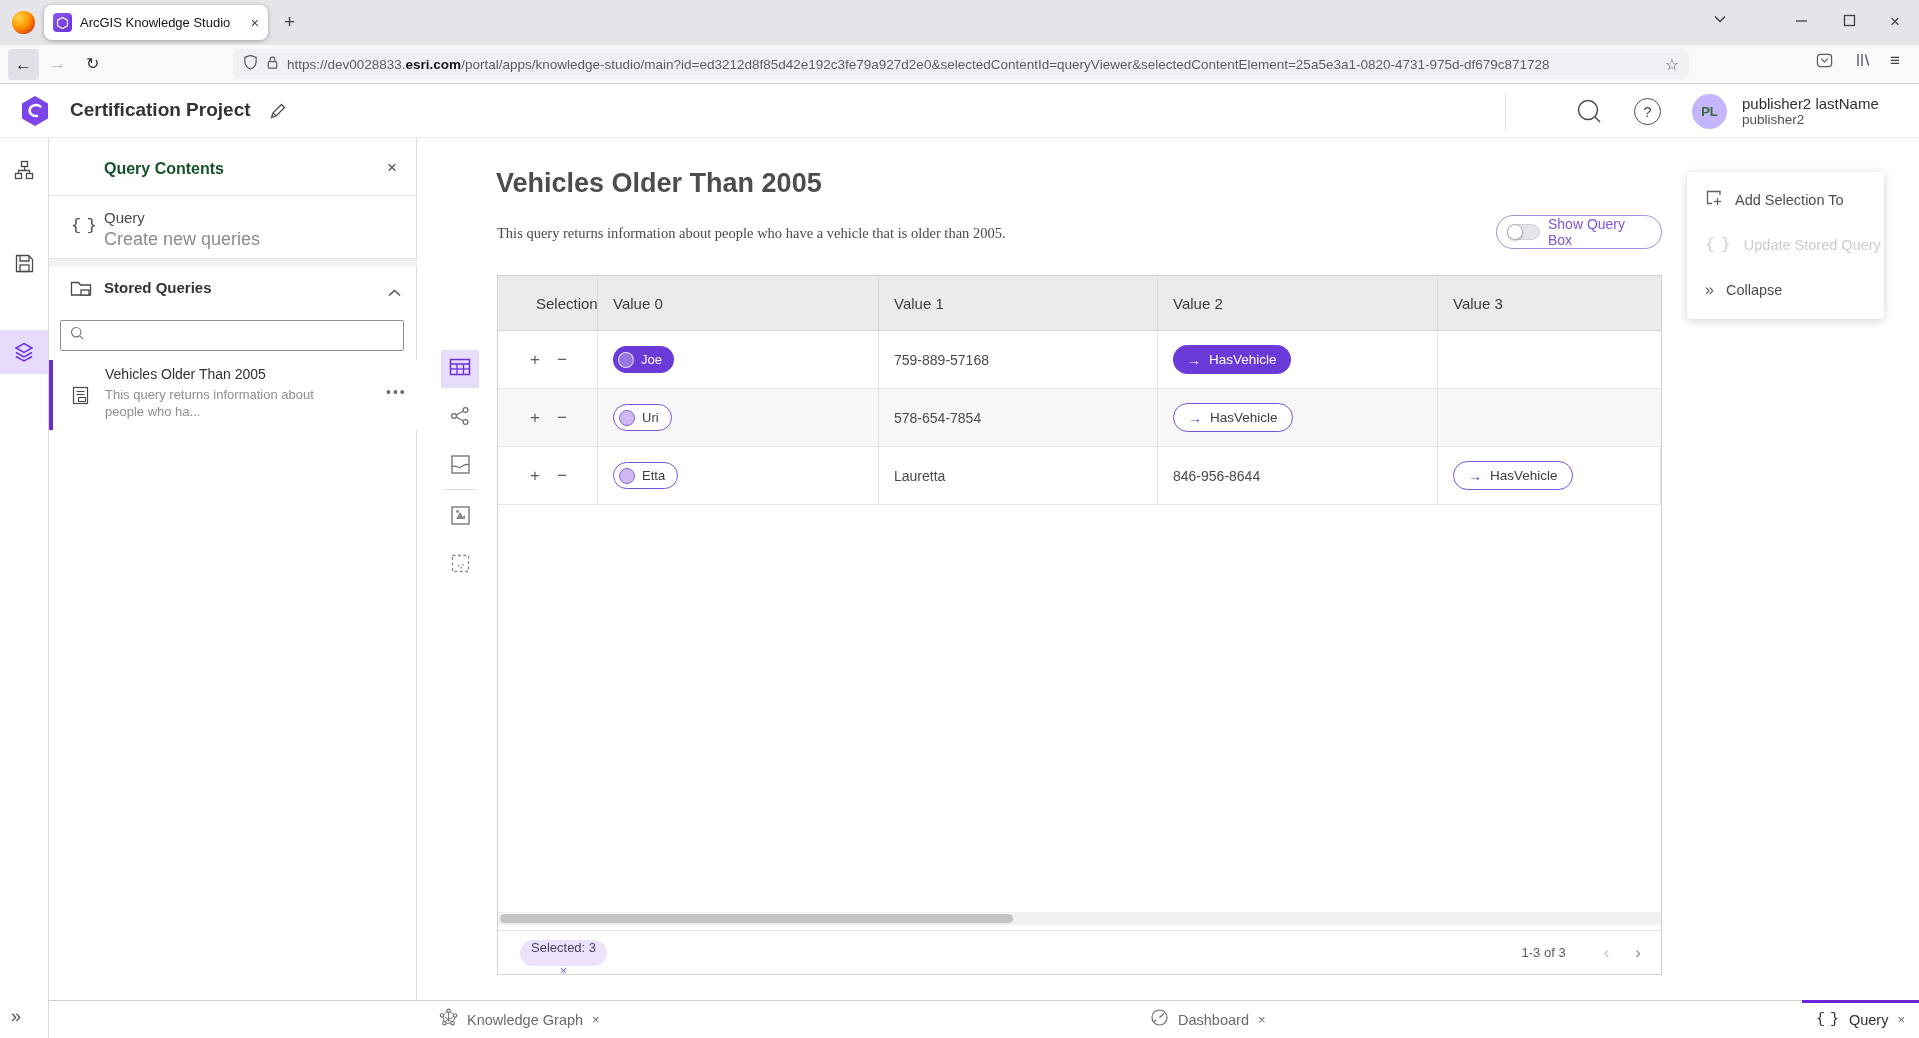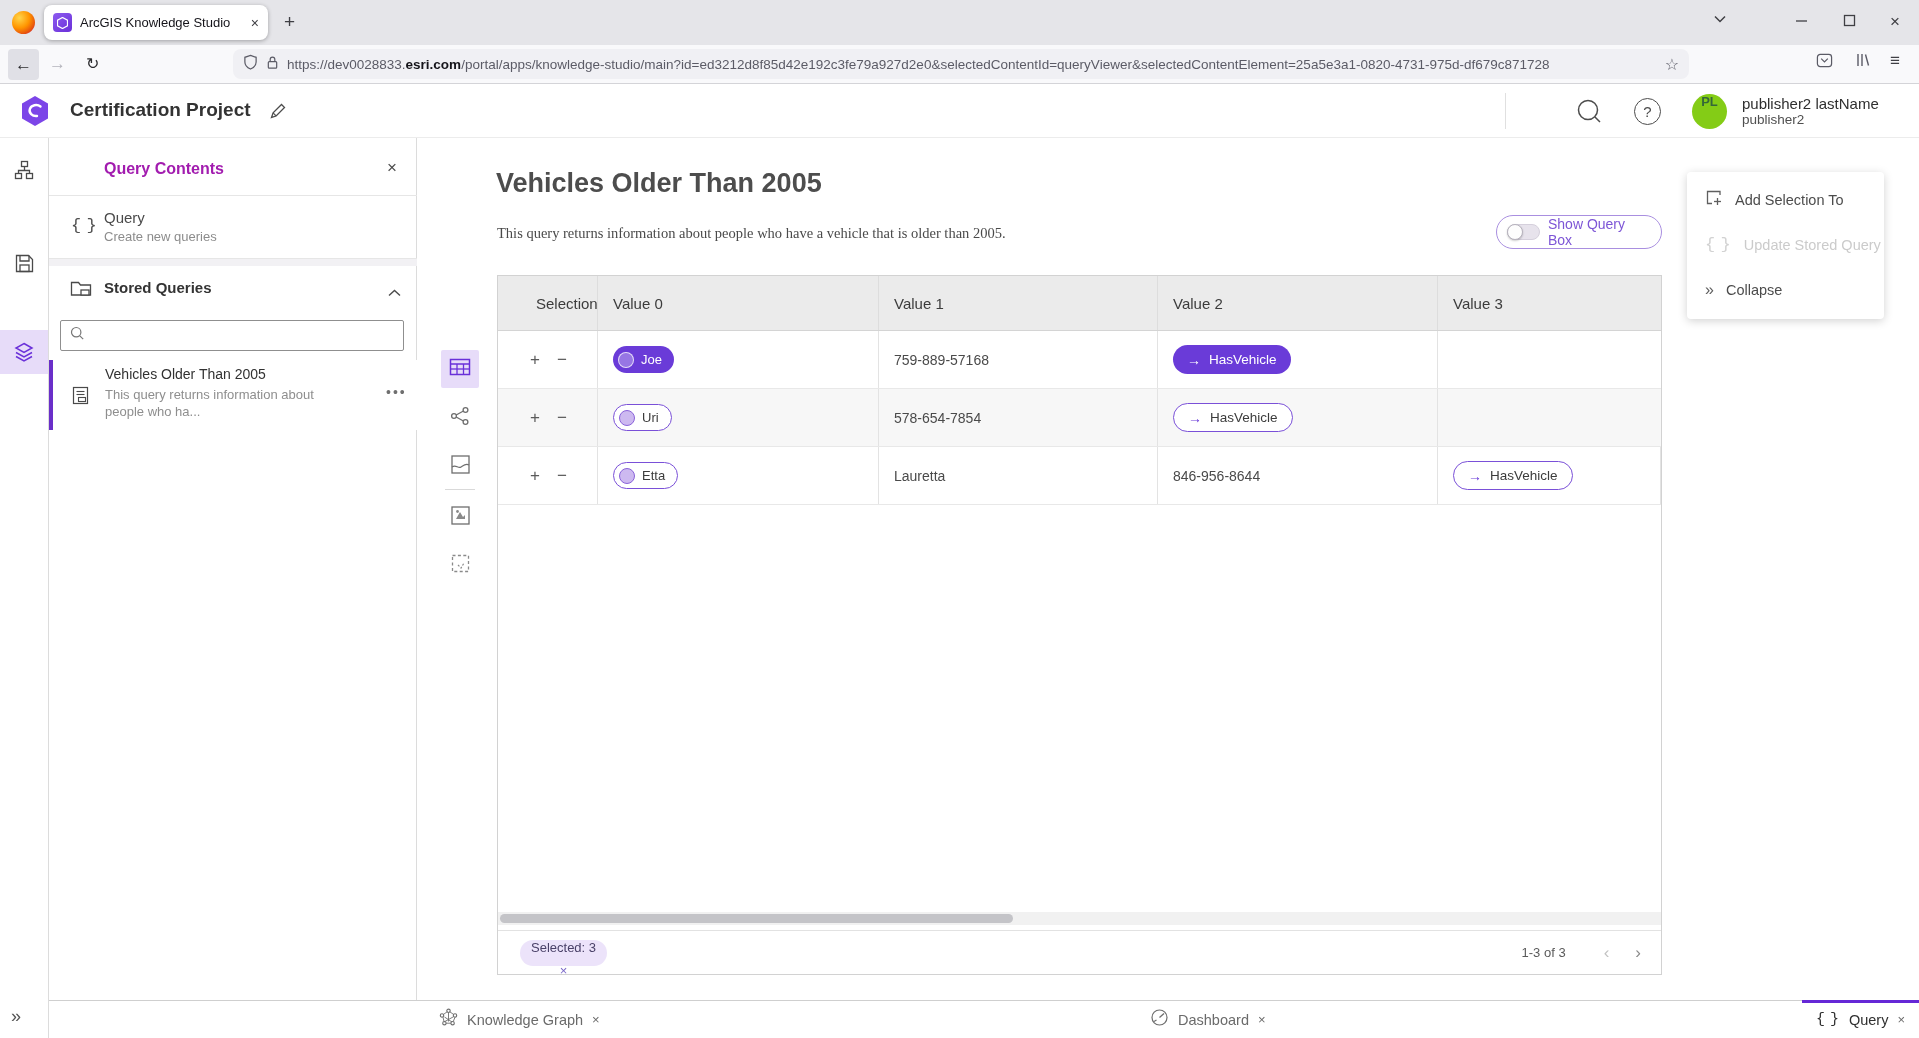--- a/index.html
+++ b/index.html
@@ -24,35 +24,35 @@
   .urlbox { left:233px; top:49px; width:1456px; height:30px; background:#f0f0f4; border-radius:8px;
             display:flex; align-items:center; padding:0 10px; gap:8px; }
   .urltext { font-size:13.5px; color:#5b5b66; white-space:nowrap; overflow:hidden; flex:1; }
   .urltext b { color:#15141a; font-weight:bold; }
 
   
   .appheader { left:0; top:84px; width:1919px; height:54px; background:#fff; border-bottom:1px solid #ececec; }
   .apptitle { font-size:19px; font-weight:600; color:#333; }
   .circle-q { width:27px; height:27px; border:1.6px solid #4c4c4c; border-radius:50%;
               display:flex; align-items:center; justify-content:center; font-size:15px; color:#4c4c4c; }
-  .avatar { width:35px; height:35px; border-radius:50%; background:#84cc16; color:#356839;
-            font-size:13px; font-weight:bold; display:flex; align-items:flex-start; justify-content:center; }
+  .avatar { width:35px; height:35px; border-radius:50%; background:#c4b5fd; color:#356839;
+            font-size:13px; font-weight:bold; display:flex; align-items:center; justify-content:center; }
   .uname1 { font-size:15px; color:#2f2f2f; }
   .uname2 { font-size:13.5px; color:#4f4f4f; }
 
   
   .rail { left:0; top:138px; width:49px; height:900px; background:#fff; border-right:1px solid #dcdcdc; }
   .rail-sel { left:0; top:192px; width:48px; height:44px; background:#e7dcf9; }
 
   
   .panel { left:49px; top:138px; width:368px; height:862px; background:#fff; border-right:1px solid #dcdcdc; }
-  .panel-title { font-size:16px; font-weight:600; color:#a21caf;text-align:center; }
+  .panel-title { font-size:16px; font-weight:600; color:#14532d;text-align:center; }
   .hline { background:#e6e6e6; height:1px; }
   .item-label { font-size:15px; font-weight:500; color:#4a4a4a; }
-  .item-desc { font-size:13px; color:#8c8c8c; }
+  .item-desc { font-size:18px; color:#8c8c8c; }
   .brace { font-family:"Liberation Mono", monospace; color:#4f4f4f; font-size:17px; letter-spacing:1px; }
   .searchbox { border:1px solid #8f8f8f; border-radius:2px; background:#fff; display:flex; align-items:center; padding:0 9px; gap:8px; }
   .stored-bar { background:#6a2fc9; width:4px; }
   .stored-title { font-size:14px; color:#323232; }
   .stored-desc { font-size:13px; color:#8e8e8e; line-height:17px; }
   .dots { color:#6f6f6f; font-size:14px; letter-spacing:2px; }
 
   
   .pg-title { font-size:27px; font-weight:600; color:#4d4d4d; }
   .pg-desc { font-size:14.5px; color:#4a4a4a; }

